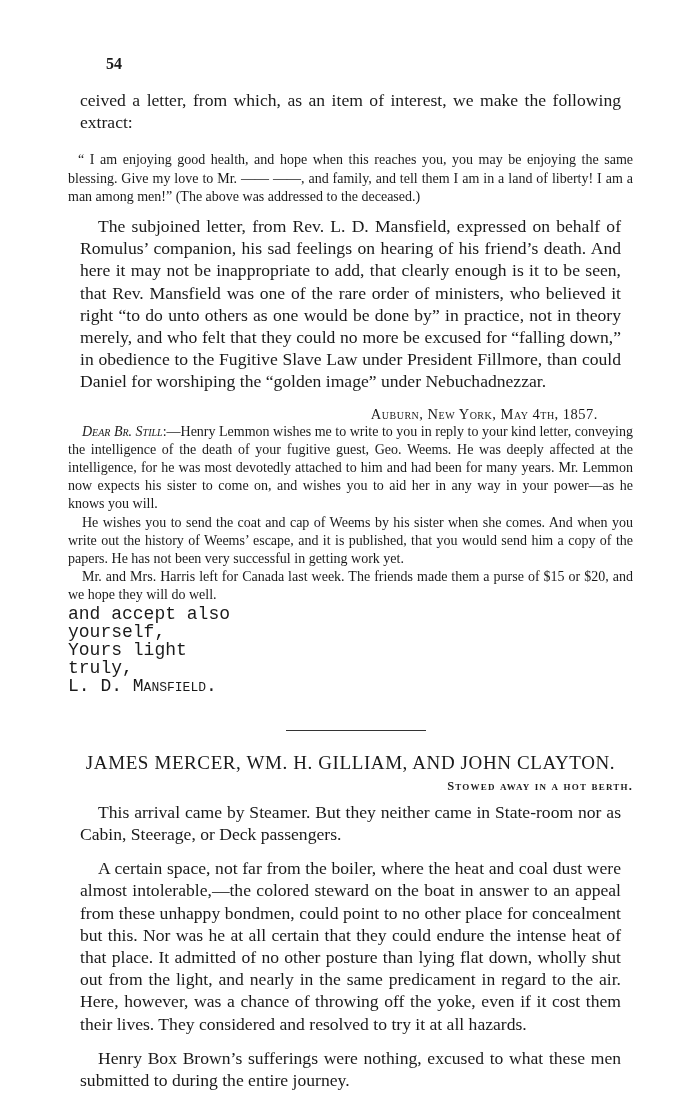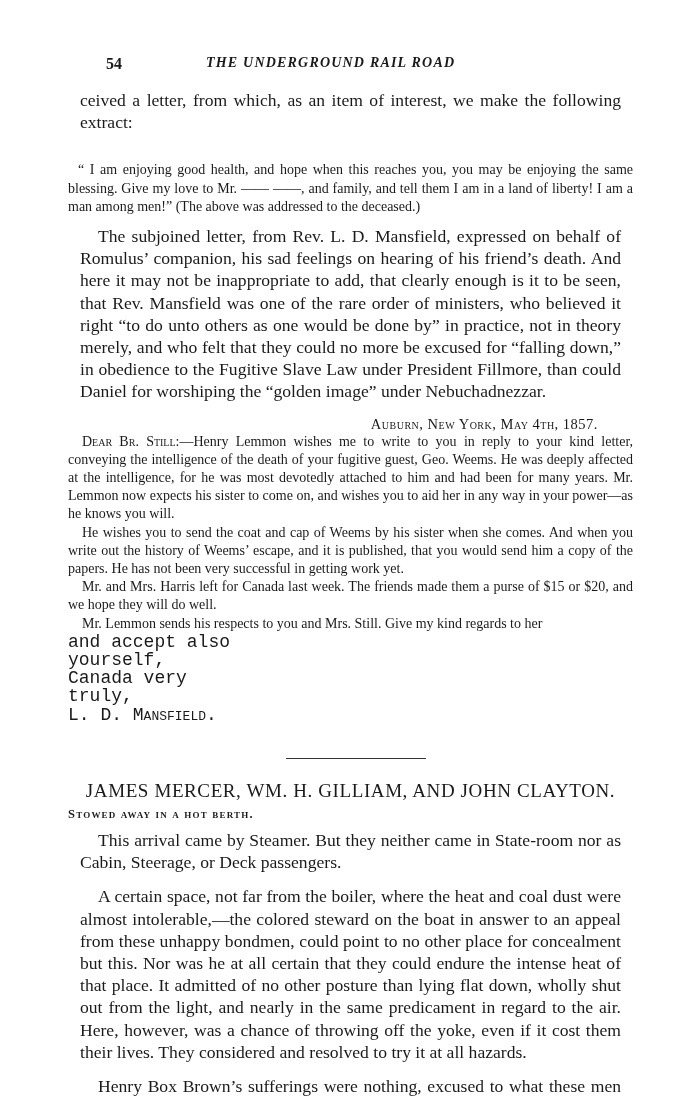--- a/index.html
+++ b/index.html
@@ -14,54 +14,52 @@
   .running-title { position: absolute; left: 138px; top: 0; font-style: italic; font-weight: bold; letter-spacing: 1.2px; font-family: "Liberation Serif", serif; font-size: 14px; }
   .body-text {
     font-family: "Liberation Serif", serif; font-size: 17.6px; line-height: 22.2px;
     text-align: justify; margin: 12px;
   }
   .indent { text-indent: 18px; }
   .small-text {
     font-family: "Liberation Serif", serif; font-size: 14px; line-height: 18.2px;
     text-align: justify; margin: 0;
   }
-  .sc { font-variant: small-caps; }
+  .sc { font-variant: small-caps; font-style: italic; }
   .dateline { text-align: right; margin: 0 35px 0 0; font-family: "Liberation Serif", serif; font-size: 14.5px; line-height: 18px; font-variant: small-caps; letter-spacing: 0.5px; }
   .signoff { display: flex; font-family: Liberation Mono, monospace; font-size: 18px; line-height: 18.2px; flex-direction: column; }
   .signoff .a { width: 238px; }
   .signoff .b { width: 178px; }
   .signoff .c { font-variant: small-caps; }
   .rule { width: 140px; height: 0; border-top: 1.5px solid #333; margin: 34px 0 0 218px; }
   .chapter-title { text-align: center; font-family: "Liberation Serif", serif; font-size: 19px; letter-spacing: 0.6px; margin-top: 20px; line-height: 24px; }
-  .chapter-sub { text-align: left; font-family: "Liberation Serif", serif; font-size: 12.5px; letter-spacing: 1.2px; font-variant: small-caps; margin-top: 2px; line-height: 18px; font-weight: bold; }
+  .chapter-sub { text-align: right; font-family: "Liberation Serif", serif; font-size: 12.5px; letter-spacing: 1.2px; font-variant: small-caps; margin-top: 2px; line-height: 18px; font-weight: bold; }
 </style>
 </head>
 <body>
 
 <div class="page">
   <div class="running-head">
     <span class="page-number">54</span>
-    <span class="running-title">THE UNDERGROUND RAIL ROAD</span>
   </div>
 
   <p class="body-text" style="margin-top:14px;">ceived a letter, from which, as an item of interest, we make the following extract:</p>
 
-  <p class="small-text indent" style="margin-top:28px;text-indent:10px;">“ I am enjoying good health, and hope when this reaches you, you may be enjoying the same blessing.  Give my love to Mr. —— ——, and family, and tell them I am in a land of liberty!  I am a man among men!”  (The above was addressed to the deceased.)</p>
+  <p class="small-text indent" style="margin-top:18px;text-indent:10px;">“ I am enjoying good health, and hope when this reaches you, you may be enjoying the same blessing.  Give my love to Mr. —— ——, and family, and tell them I am in a land of liberty!  I am a man among men!”  (The above was addressed to the deceased.)</p>
 
   <p class="body-text indent" style="margin-top:9px;">The subjoined letter, from Rev. L. D. Mansfield, expressed on behalf of Romulus’ companion, his sad feelings on hearing of his friend’s death. And here it may not be inappropriate to add, that clearly enough is it to be seen, that Rev. Mansfield was one of the rare order of ministers, who believed it right “to do unto others as one would be done by” in practice, not in theory merely, and who felt that they could no more be excused for “falling down,” in obedience to the Fugitive Slave Law under President Fillmore, than could Daniel for worshiping the “golden image” under Nebuchadnezzar.</p>
 
   <div class="dateline">Auburn, New York, May 4th, 1857.</div>
 
   <p class="small-text indent" style="text-indent:14px;"><span class="sc">Dear Br. Still</span><span>:—Henry Lemmon wishes me to write to you in reply to your kind letter, conveying the intelligence of the death of your fugitive guest, Geo. Weems.  He was deeply affected at the intelligence, for he was most devotedly attached to him and had been for many years.  Mr. Lemmon now expects his sister to come on, and wishes you to aid her in any way in your power—as he knows you will.</span></p>
   <p class="small-text indent" style="text-indent:14px;">He wishes you to send the coat and cap of Weems by his sister when she comes.  And when you write out the history of Weems’ escape, and it is published, that you would send him a copy of the papers.  He has not been very successful in getting work yet.</p>
   <p class="small-text indent" style="text-indent:14px;">Mr. and Mrs. Harris left for Canada last week.  The friends made them a purse of $15 or $20, and we hope they will do well.</p>
-  <p class="small-text indent" style="text-indent:14px;">Mr. Lemmon sends his respects to you and Mrs. Still.  Give my kind regards to her</p>
   <div class="signoff">
     <span class="a">and accept also yourself,</span>
-    <span class="b">Canada very truly,</span>
+    <span class="b">Yours light truly,</span>
     <span class="c">L. D. Mansfield.</span>
   </div>
 
   <div class="rule"></div>
 
   <div class="chapter-title">JAMES MERCER, WM. H. GILLIAM, AND JOHN CLAYTON.</div>
   <div class="chapter-sub">Stowed away in a hot berth.</div>
 
   <p class="body-text indent" style="margin-top:6px;">This arrival came by Steamer.  But they neither came in State-room nor as Cabin, Steerage, or Deck passengers.</p>
   <p class="body-text indent">A certain space, not far from the boiler, where the heat and coal dust were almost intolerable,—the colored steward on the boat in answer to an appeal from these unhappy bondmen, could point to no other place for concealment but this.  Nor was he at all certain that they could endure the intense heat of that place.  It admitted of no other posture than lying flat down, wholly shut out from the light, and nearly in the same predicament in regard to the air.  Here, however, was a chance of throwing off the yoke, even if it cost them their lives.  They considered and resolved to try it at all hazards.</p>

